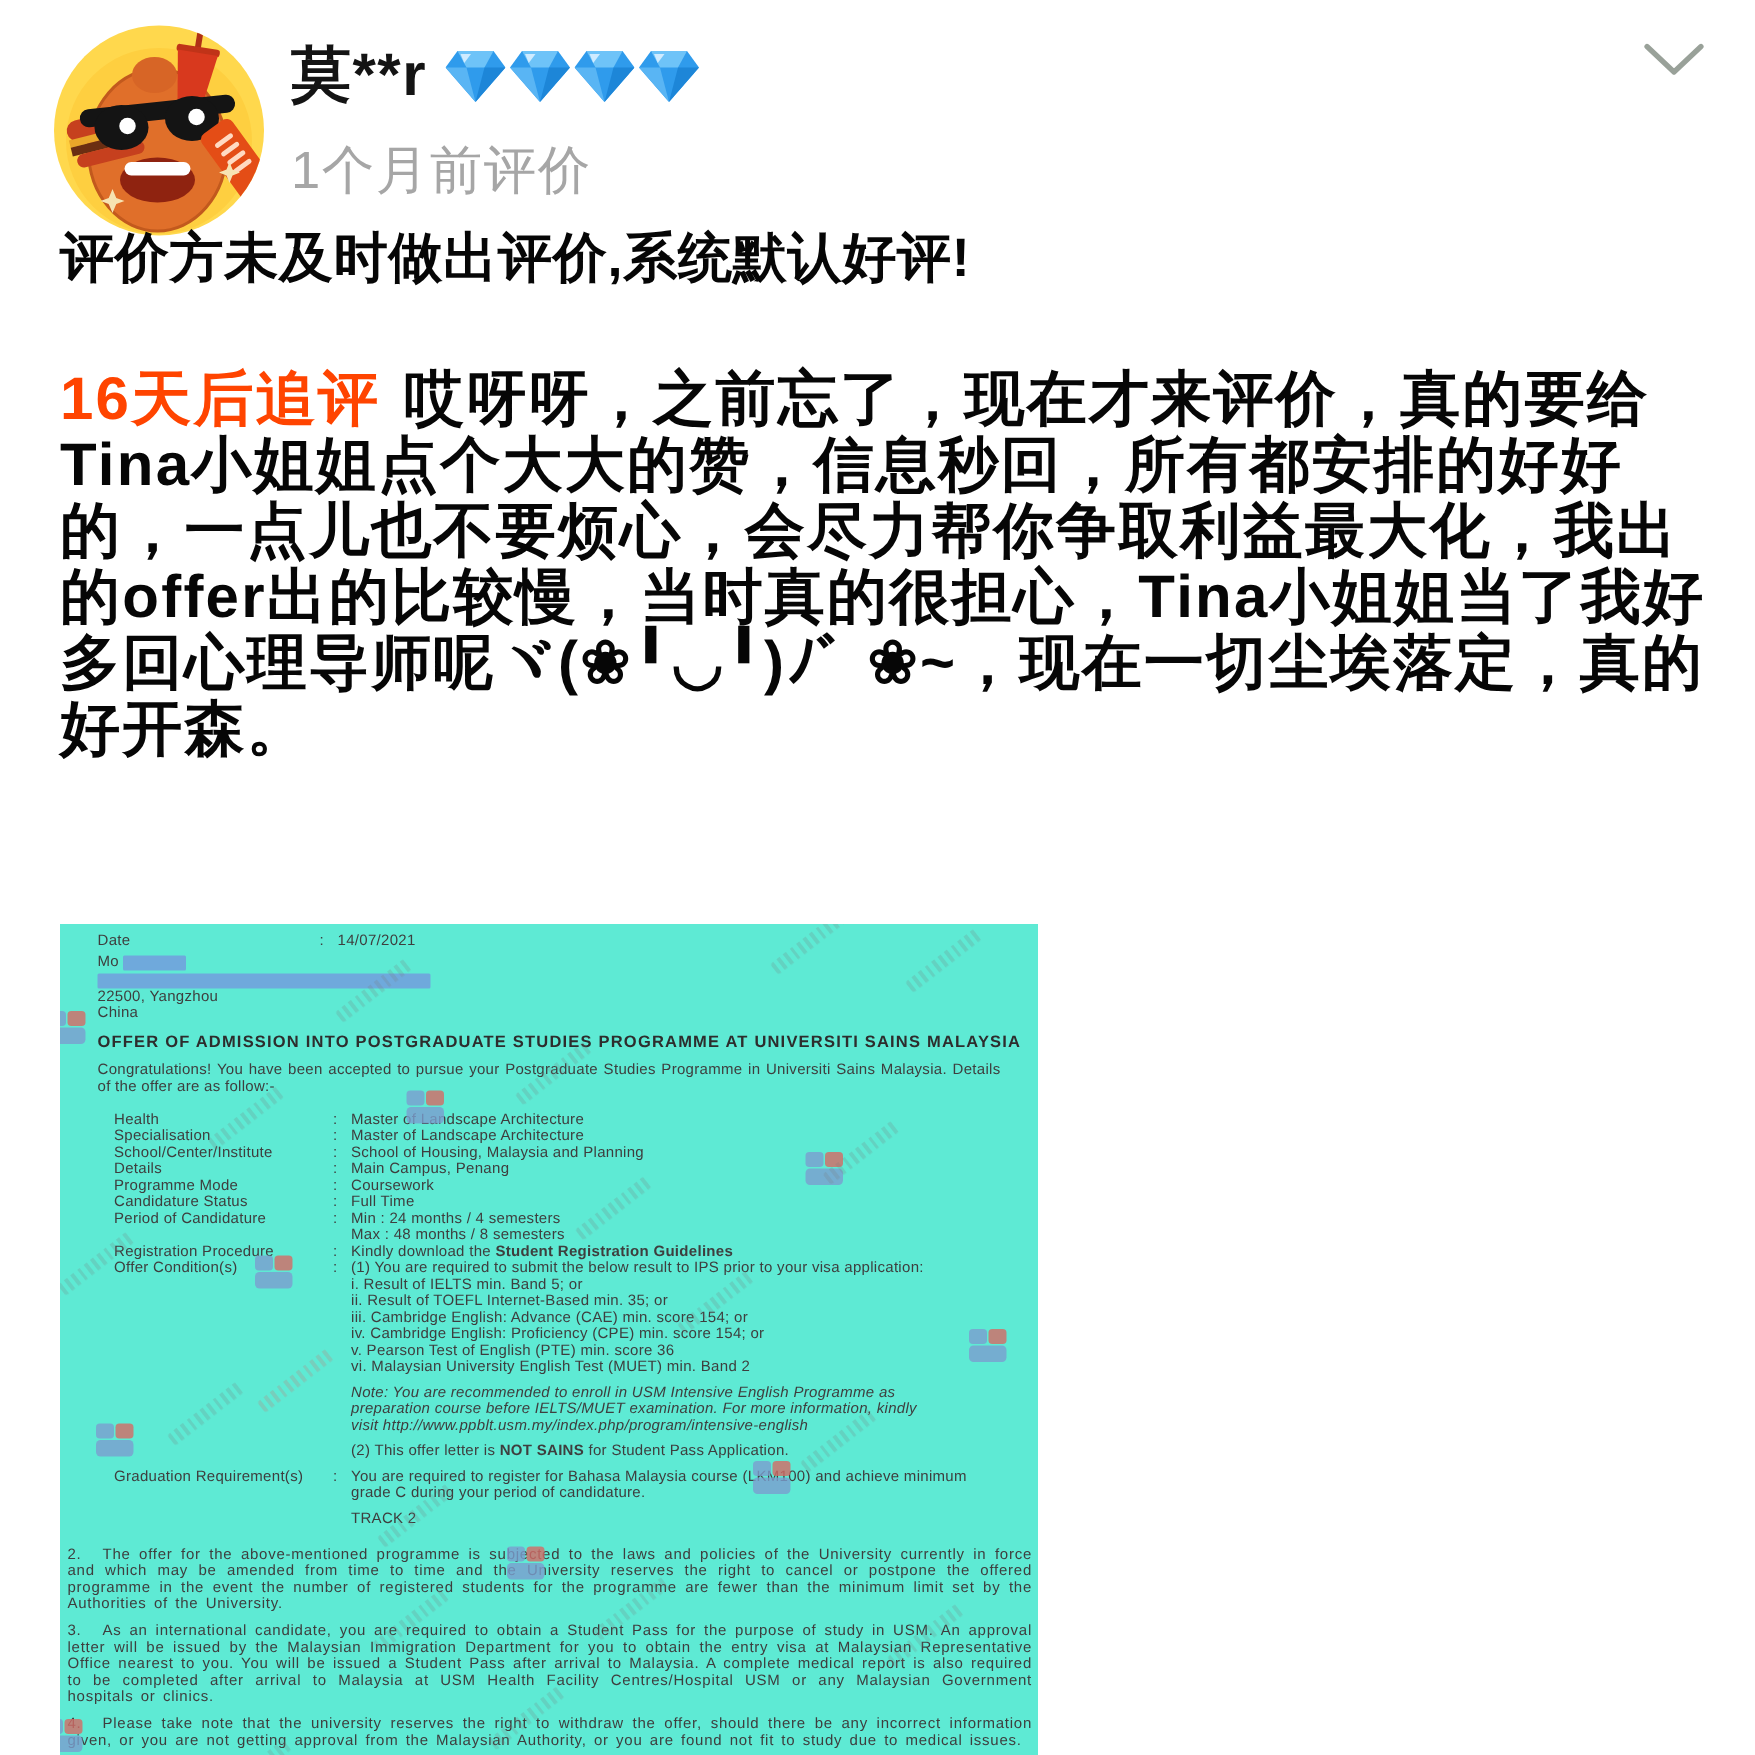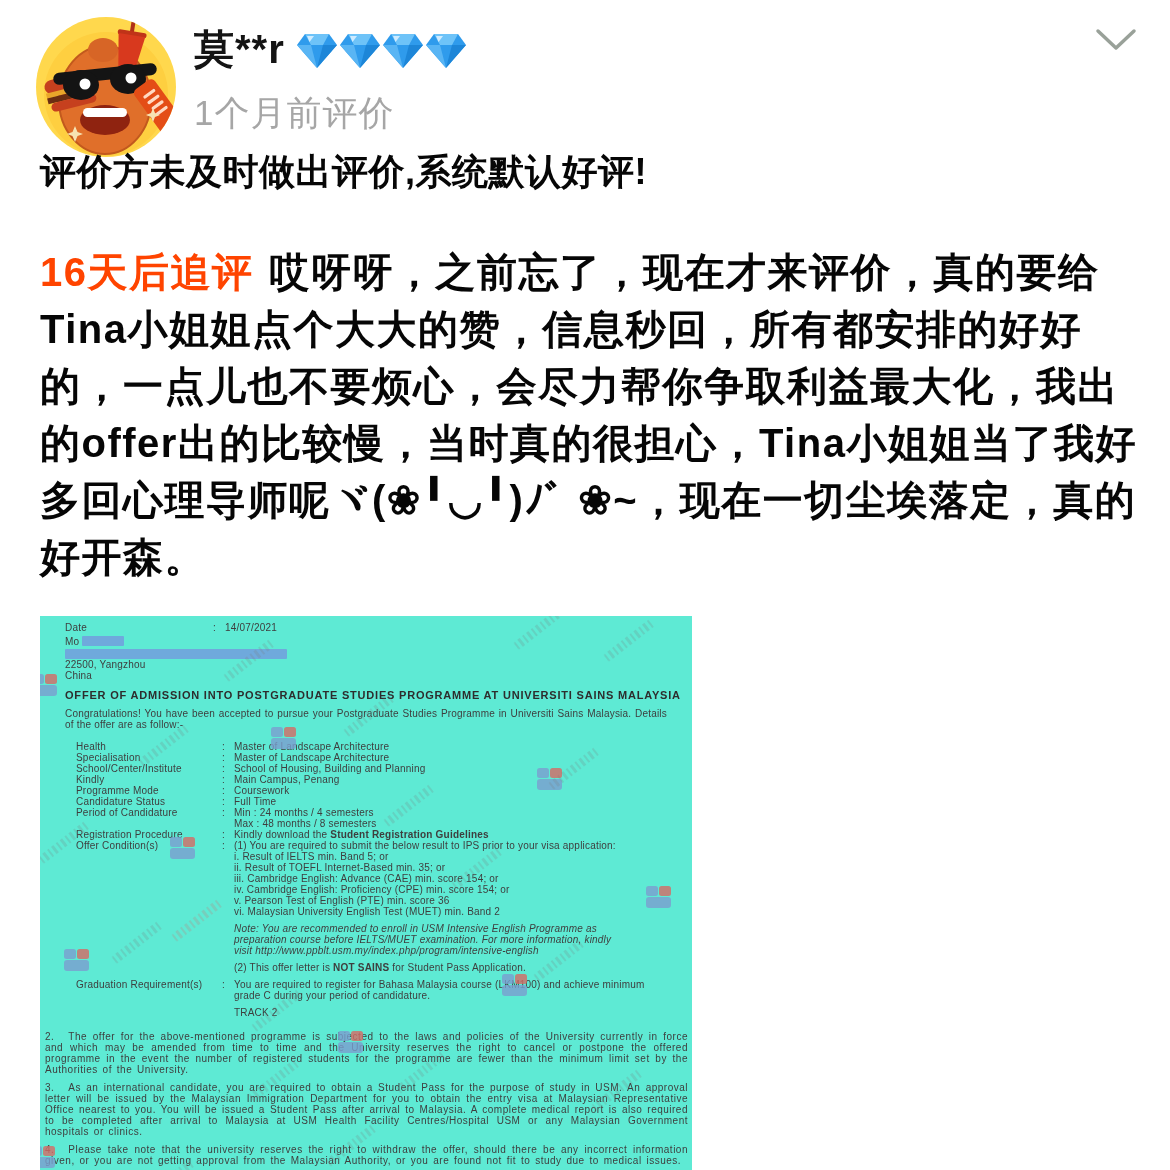--- a/index.html
+++ b/index.html
@@ -20,37 +20,37 @@
   .time { margin-top:13px; font-size:35px; color:#a6a6a6; letter-spacing:1px; }
   .chevron { position:absolute; right:32px; top:26px; width:44px; height:28px; }
 
   
   .review-default {
     position:absolute; left:40px; top:148px; width:1100px;
     font-size:36px; font-weight:bold; color:#060606; letter-spacing:0.5px;
   }
   .followup {
     position:absolute; left:40px; top:244px; width:1100px;
-    font-size:40px; font-weight:bold; color:#060606; line-height:57px; letter-spacing:1.5px;
+    font-size:40px; font-weight:bold; color:#060606; line-height:44px; letter-spacing:1.5px;
   }
   .followup-tag { color:var(--accent,#ff4400); margin-right:16px; }
 
   
   .doc {
     position:absolute; left:40px; top:616px; width:652px; height:584px;
     overflow:hidden; background:#5eead4; color:#3e3e3e;
     font-size:10px; line-height:11px; letter-spacing:0.2px; cursor:pointer;
   }
   .doc-head { margin:6px 0 0 25px; }
   .date-row { display:flex; }
   .date-label { width:148px; flex:none; }
   .dcolon { flex:none; width:12px; }
   .dcolon::before { content:":"; }
   .dcolon.nocolon::before { content:""; }
-  .recipient-row { margin-top:3px; display:flex; align-items:flex-start; }
+  .recipient-row { margin-top:3px; display:flex; align-items:flex-end; }
   .redact-inline { display:inline-block; width:42px; height:10px; margin-left:3px;
     background:var(--redact,#6fa9dc); border-radius:1px; }
   .redact-bar { width:222px; height:10px; margin-top:2px; background:var(--redact,#6fa9dc); border-radius:1px; }
   .addr { line-height:11px; }
   .doc-heading {
     margin:9px 0 0 25px; font-weight:bold; font-size:11px; color:#2d2d2d;
     letter-spacing:0.8px; white-space:nowrap;
   }
   .doc-intro { margin:7px 0 0 25px; width:602px; text-align:justify; }
 
@@ -209,24 +209,24 @@
           <span class="dval">Master of Landscape Architecture</span>
         </div>
         <div class="drow">
           <span class="dlabel">Specialisation</span>
           <span class="dcolon"></span>
           <span class="dval">Master of Landscape Architecture</span>
         </div>
         <div class="drow">
           <span class="dlabel">School/Center/Institute</span>
           <span class="dcolon"></span>
-          <span class="dval">School of Housing, Building and Planning</span>
-        </div>
-        <div class="drow">
-          <span class="dlabel">Kindly</span>
+          <span class="dval">School of Housing, Malaysia and Planning</span>
+        </div>
+        <div class="drow">
+          <span class="dlabel">Details</span>
           <span class="dcolon"></span>
           <span class="dval">Main Campus, Penang</span>
         </div>
         <div class="drow">
           <span class="dlabel">Programme Mode</span>
           <span class="dcolon"></span>
           <span class="dval">Coursework</span>
         </div>
         <div class="drow">
           <span class="dlabel">Candidature Status</span>

